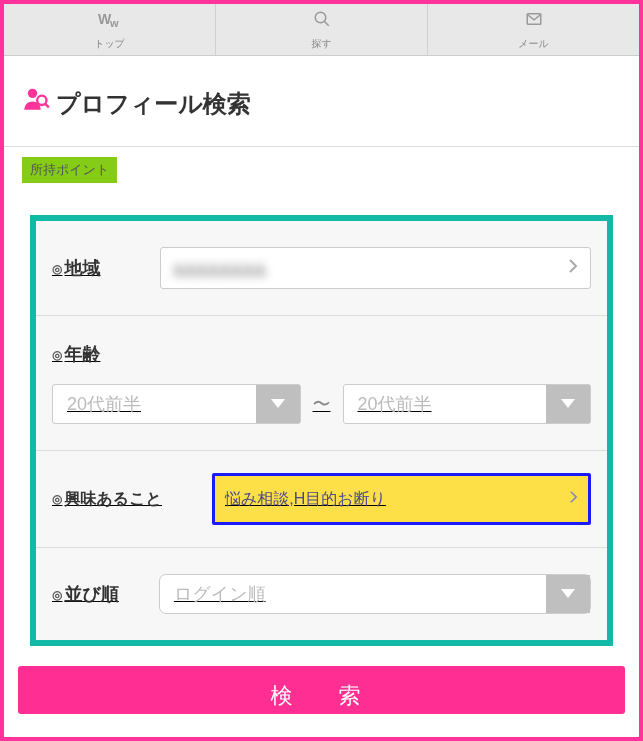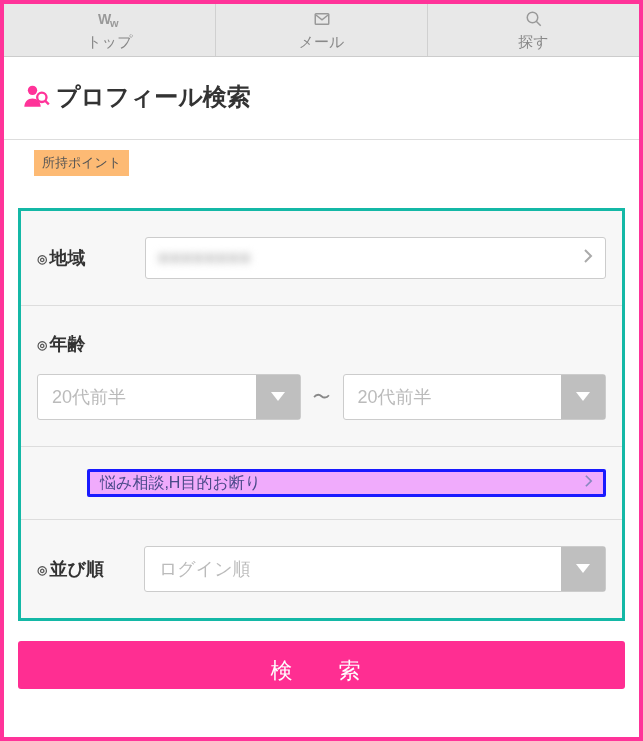--- a/index.html
+++ b/index.html
@@ -24,52 +24,54 @@
       border-right: 1px solid #d0d0d0;
       cursor: pointer;
     }
     .topnav-item:last-child { border-right: none; }
     .topnav-icon {
       display: block;
       margin: 0 auto 1px;
       color: #999;
     }
     .topnav-label {
-      font-size: 15px;
+      font-size: 10px;
       color: #888;
     }
     
     .page-header {
       display: flex;
       align-items: center;
       padding: 24px 18px 26px;
     }
     .page-header-icon {
       margin-right: 6px;
       color: #ff3399;
     }
     .page-title {
       font-size: 24px;
       font-weight: bold;
       color: #333;
+      margin-top: 8px;
     }
     .divider { height: 1px; background: #ddd; }
     
     .points-badge {
       display: inline-block;
-      margin: 10px 0 0 30px;
+      margin: 10px 0 0 18px;
       padding: 4px 8px;
-      background: #fdba74;
+      background: #84cc16;
       font-size: 13px;
       color: #555;
     }
     
     .form-area {
-      margin: 32px 14px 0;
-      border: 3px solid #14b8a6;
+      margin: 32px 26px 0;
+      border: 6px solid #14b8a6;
+      text-decoration: underline;
     }
     .form-row {
       display: flex;
       align-items: center;
       padding: 26px 16px;
       border-bottom: 1px solid #ddd;
       background: #f7f7f7;
     }
     .form-row:last-child { border-bottom: none; justify-content: flex-end; }
     .form-row-stacked {
@@ -111,21 +113,21 @@
       align-items: center;
       gap: 12px;
       margin-top: 18px;
     }
     .select-box {
       flex: 1;
       display: flex;
       background: #fff;
       border: 1px solid #ccc;
       border-radius: 3px;
-      height: 46px;
+      height: 40px;
       align-items: stretch;
       cursor: pointer;
     }
     .select-value {
       flex: 1;
       display: flex;
       align-items: center;
       padding: 0 14px;
       color: #bbb;
       font-size: 18px;
@@ -139,34 +141,34 @@
       color: #fff;
     }
     .tilde { color: #888; font-size: 18px; }
     
     .interest-row {
       padding: 22px 16px;
     }
     .interest-box {
       flex: 1;
       margin-left: 50px;
-      background: #f0abfc;
+      background: #fde047;
       border: 3px solid #1a1aff;
       border-radius: 2px;
-      height: 28px;
+      height: 52px;
       display: flex;
       align-items: center;
       justify-content: space-between;
       padding: 0 10px;
       cursor: pointer;
     }
     .interest-value { color: #4a4a8a; font-size: 16px; }
     .interest-chevron { color: #8888c0; font-size: 16px; }
     
-    .sort-row .select-box { margin-left: 40px; }
+    .sort-row .select-box { margin-left: 40px; border-radius: 7px; }
     
     .search-btn {
       margin: 20px 14px 0;
       background: #ff2e92;
       color: #fff;
       text-align: center;
       height: 48px;
       line-height: 60px;
       font-size: 22px;
       letter-spacing: 12px;
@@ -186,34 +188,34 @@
       <svg width="24" height="18" viewBox="0 0 24 18">
           <text x="0" y="14" font-size="14" font-weight="bold" fill="#999">W</text>
           <text x="12" y="17" font-size="11" font-weight="bold" fill="#999">w</text>
         </svg>
     </span>
     <span class="topnav-label">トップ</span>
   </div>
   <div class="topnav-item">
     <span class="topnav-icon">
       <svg width="18" height="18" viewBox="0 0 24 24" fill="none" stroke="#999" stroke-width="2">
+          <circle cx="10" cy="10" r="7"></circle>
+          <line x1="21" y1="21" x2="15" y2="15"></line>
+        </svg>
+    </span>
+    <span class="topnav-label">探す</span>
+  </div>
+  <div class="topnav-item">
+    <span class="topnav-icon">
+      <svg width="18" height="18" viewBox="0 0 24 24" fill="none" stroke="#999" stroke-width="2">
           <rect x="3" y="5" width="18" height="14" rx="1"></rect>
           <polyline points="3,6 12,13 21,6"></polyline>
         </svg>
     </span>
     <span class="topnav-label">メール</span>
-  </div>
-  <div class="topnav-item">
-    <span class="topnav-icon">
-      <svg width="18" height="18" viewBox="0 0 24 24" fill="none" stroke="#999" stroke-width="2">
-          <circle cx="10" cy="10" r="7"></circle>
-          <line x1="21" y1="21" x2="15" y2="15"></line>
-        </svg>
-    </span>
-    <span class="topnav-label">探す</span>
   </div>
 </div>
 
 
 <div class="page-header">
   <span class="page-header-icon">
     <svg width="28" height="28" viewBox="0 0 24 24" fill="#ff3399">
         <circle cx="9" cy="8" r="4"></circle>
         <path d="M2 22c0-4 3-7 7-7s7 3 7 7z"></path>
         <circle cx="17" cy="14" r="4" fill="none" stroke="#ff3399" stroke-width="2"></circle>
@@ -259,20 +261,21 @@
         <span class="select-arrow">
           <svg width="14" height="10" viewBox="0 0 14 10" fill="#fff">
               <polygon points="0,0 14,0 7,9"></polygon>
             </svg>
         </span>
       </div>
     </div>
   </div>
 
   <div class="form-row interest-row">
+    <span class="row-label row-label-small"><span class="bullet">◎</span><span>興味あること</span></span>
     <div class="interest-box">
       <span class="interest-value">悩み相談,H目的お断り</span>
       <span class="interest-chevron">
         <svg width="9" height="14" viewBox="0 0 10 16" fill="none" stroke="#8888c0" stroke-width="2">
             <polyline points="2,2 8,8 2,14"></polyline>
           </svg>
       </span>
     </div>
   </div>
 

